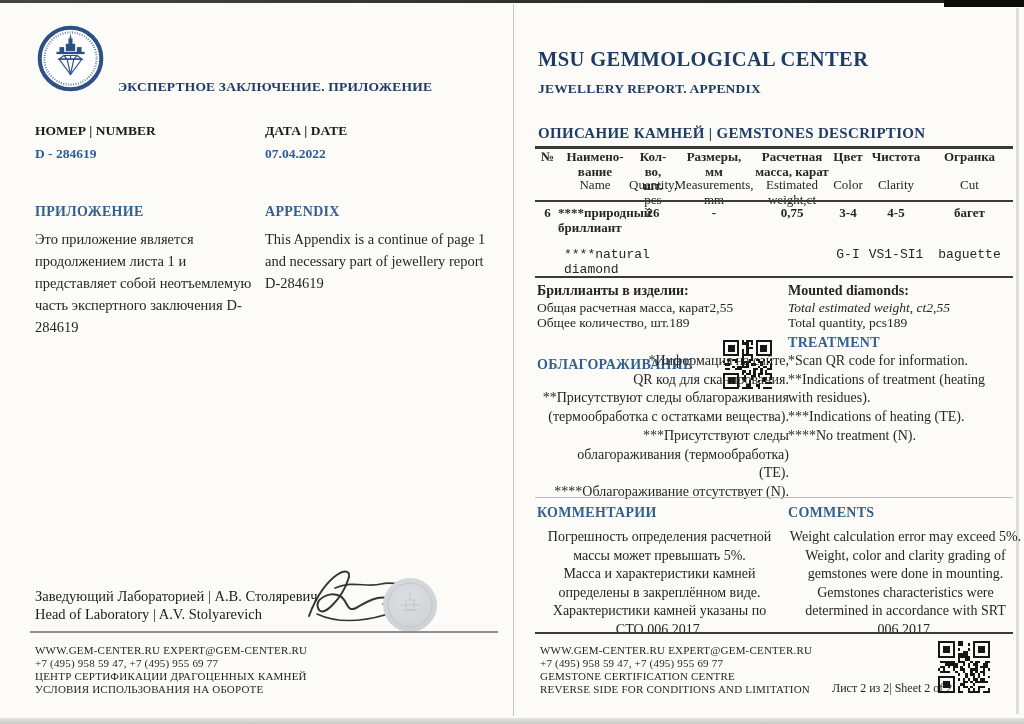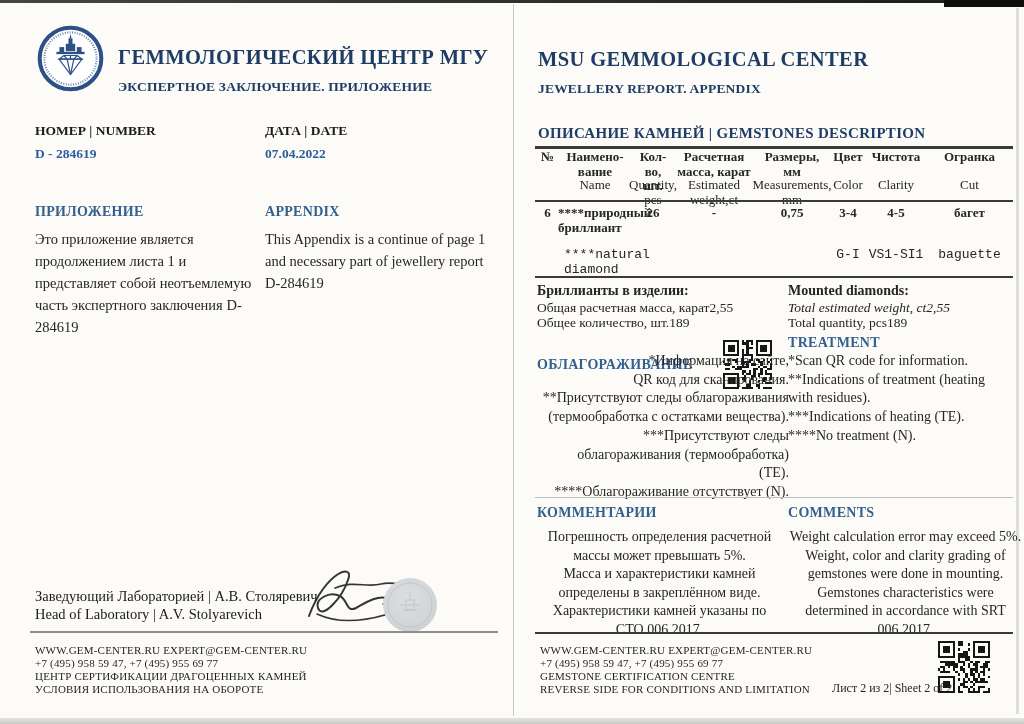--- a/index.html
+++ b/index.html
@@ -64,21 +64,20 @@
         <rect x="29" y="40" width="42" height="3.5"></rect>
       </g>
       <g fill="none" stroke="#2d5186" stroke-width="1.8">
         <polygon points="33,51 67,51 60,45.5 40,45.5"></polygon>
         <polygon points="33,51 67,51 50,74"></polygon>
         <path d="M40 45.5 L45 51 M50 45.5 L50 51 M60 45.5 L55 51 M45 51 L50 74 M55 51 L50 74"></path>
       </g>
     </svg>
   </div>
 
-  <div class="abs navy t-main" style="left:118px;top:46px;">ГЕММОЛОГИЧЕСКИЙ ЦЕНТР МГУ</div>
   <div class="abs navy t-sub" style="left:118px;top:79px;">ЭКСПЕРТНОЕ ЗАКЛЮЧЕНИЕ. ПРИЛОЖЕНИЕ</div>
 
   <div class="abs meta-label" style="left:35px;top:123px;">НОМЕР | NUMBER</div>
   <div class="abs val-blue" style="left:35px;top:146px;font-size:13.5px;text-align:right;">D - 284619</div>
   <div class="abs meta-label" style="left:265px;top:123px;">ДАТА | DATE</div>
   <div class="abs val-blue" style="left:265px;top:146px;font-size:13.5px;">07.04.2022</div>
 
   <div class="abs blue-head" style="left:35px;top:204px;font-size:14px;">ПРИЛОЖЕНИЕ</div>
   <div class="abs body-txt pre" style="left:35px;top:228px;width:235px;">Это приложение является
 продолжением листа 1 и
@@ -123,26 +122,26 @@
   <div class="abs navy" style="left:538px;top:125px;font-size:15px;font-weight:bold;letter-spacing:.3px;">ОПИСАНИЕ КАМНЕЙ | GEMSTONES DESCRIPTION</div>
   <div class="abs rule" style="left:535px;top:146px;width:478px;height:2.5px;"></div>
 
   <div class="abs tbl-grid" style="left:537px;top:150px;height:50px;">
     <div class="cell"><span class="th-ru pre">№</span><span class="th-en pre"></span></div>
     <div class="cell"><span class="th-ru pre">Наимено-
 вание</span><span class="th-en pre">Name</span></div>
     <div class="cell"><span class="th-ru pre">Кол-во,
 шт.</span><span class="th-en pre">Quantity,
 pcs</span></div>
+    <div class="cell"><span class="th-ru pre">Размеры,
+мм</span><span class="th-en pre">Measurements,
+mm</span></div>
     <div class="cell"><span class="th-ru pre">Расчетная
 масса, карат</span><span class="th-en pre">Estimated
 weight,ct</span></div>
-    <div class="cell"><span class="th-ru pre">Размеры,
-мм</span><span class="th-en pre">Measurements,
-mm</span></div>
     <div class="cell"><span class="th-ru pre">Цвет</span><span class="th-en pre">Color</span></div>
     <div class="cell"><span class="th-ru pre">Чистота</span><span class="th-en pre">Clarity</span></div>
     <div class="cell"><span class="th-ru pre">Огранка</span><span class="th-en pre">Cut</span></div>
   </div>
 
   <div class="abs rule" style="left:535px;top:200px;width:478px;height:1.5px;"></div>
 
   <div class="abs tbl-grid row-b" style="left:537px;top:206px;">
     <div class="cell pre">6</div>
     <div class="cell left pre">****природный

